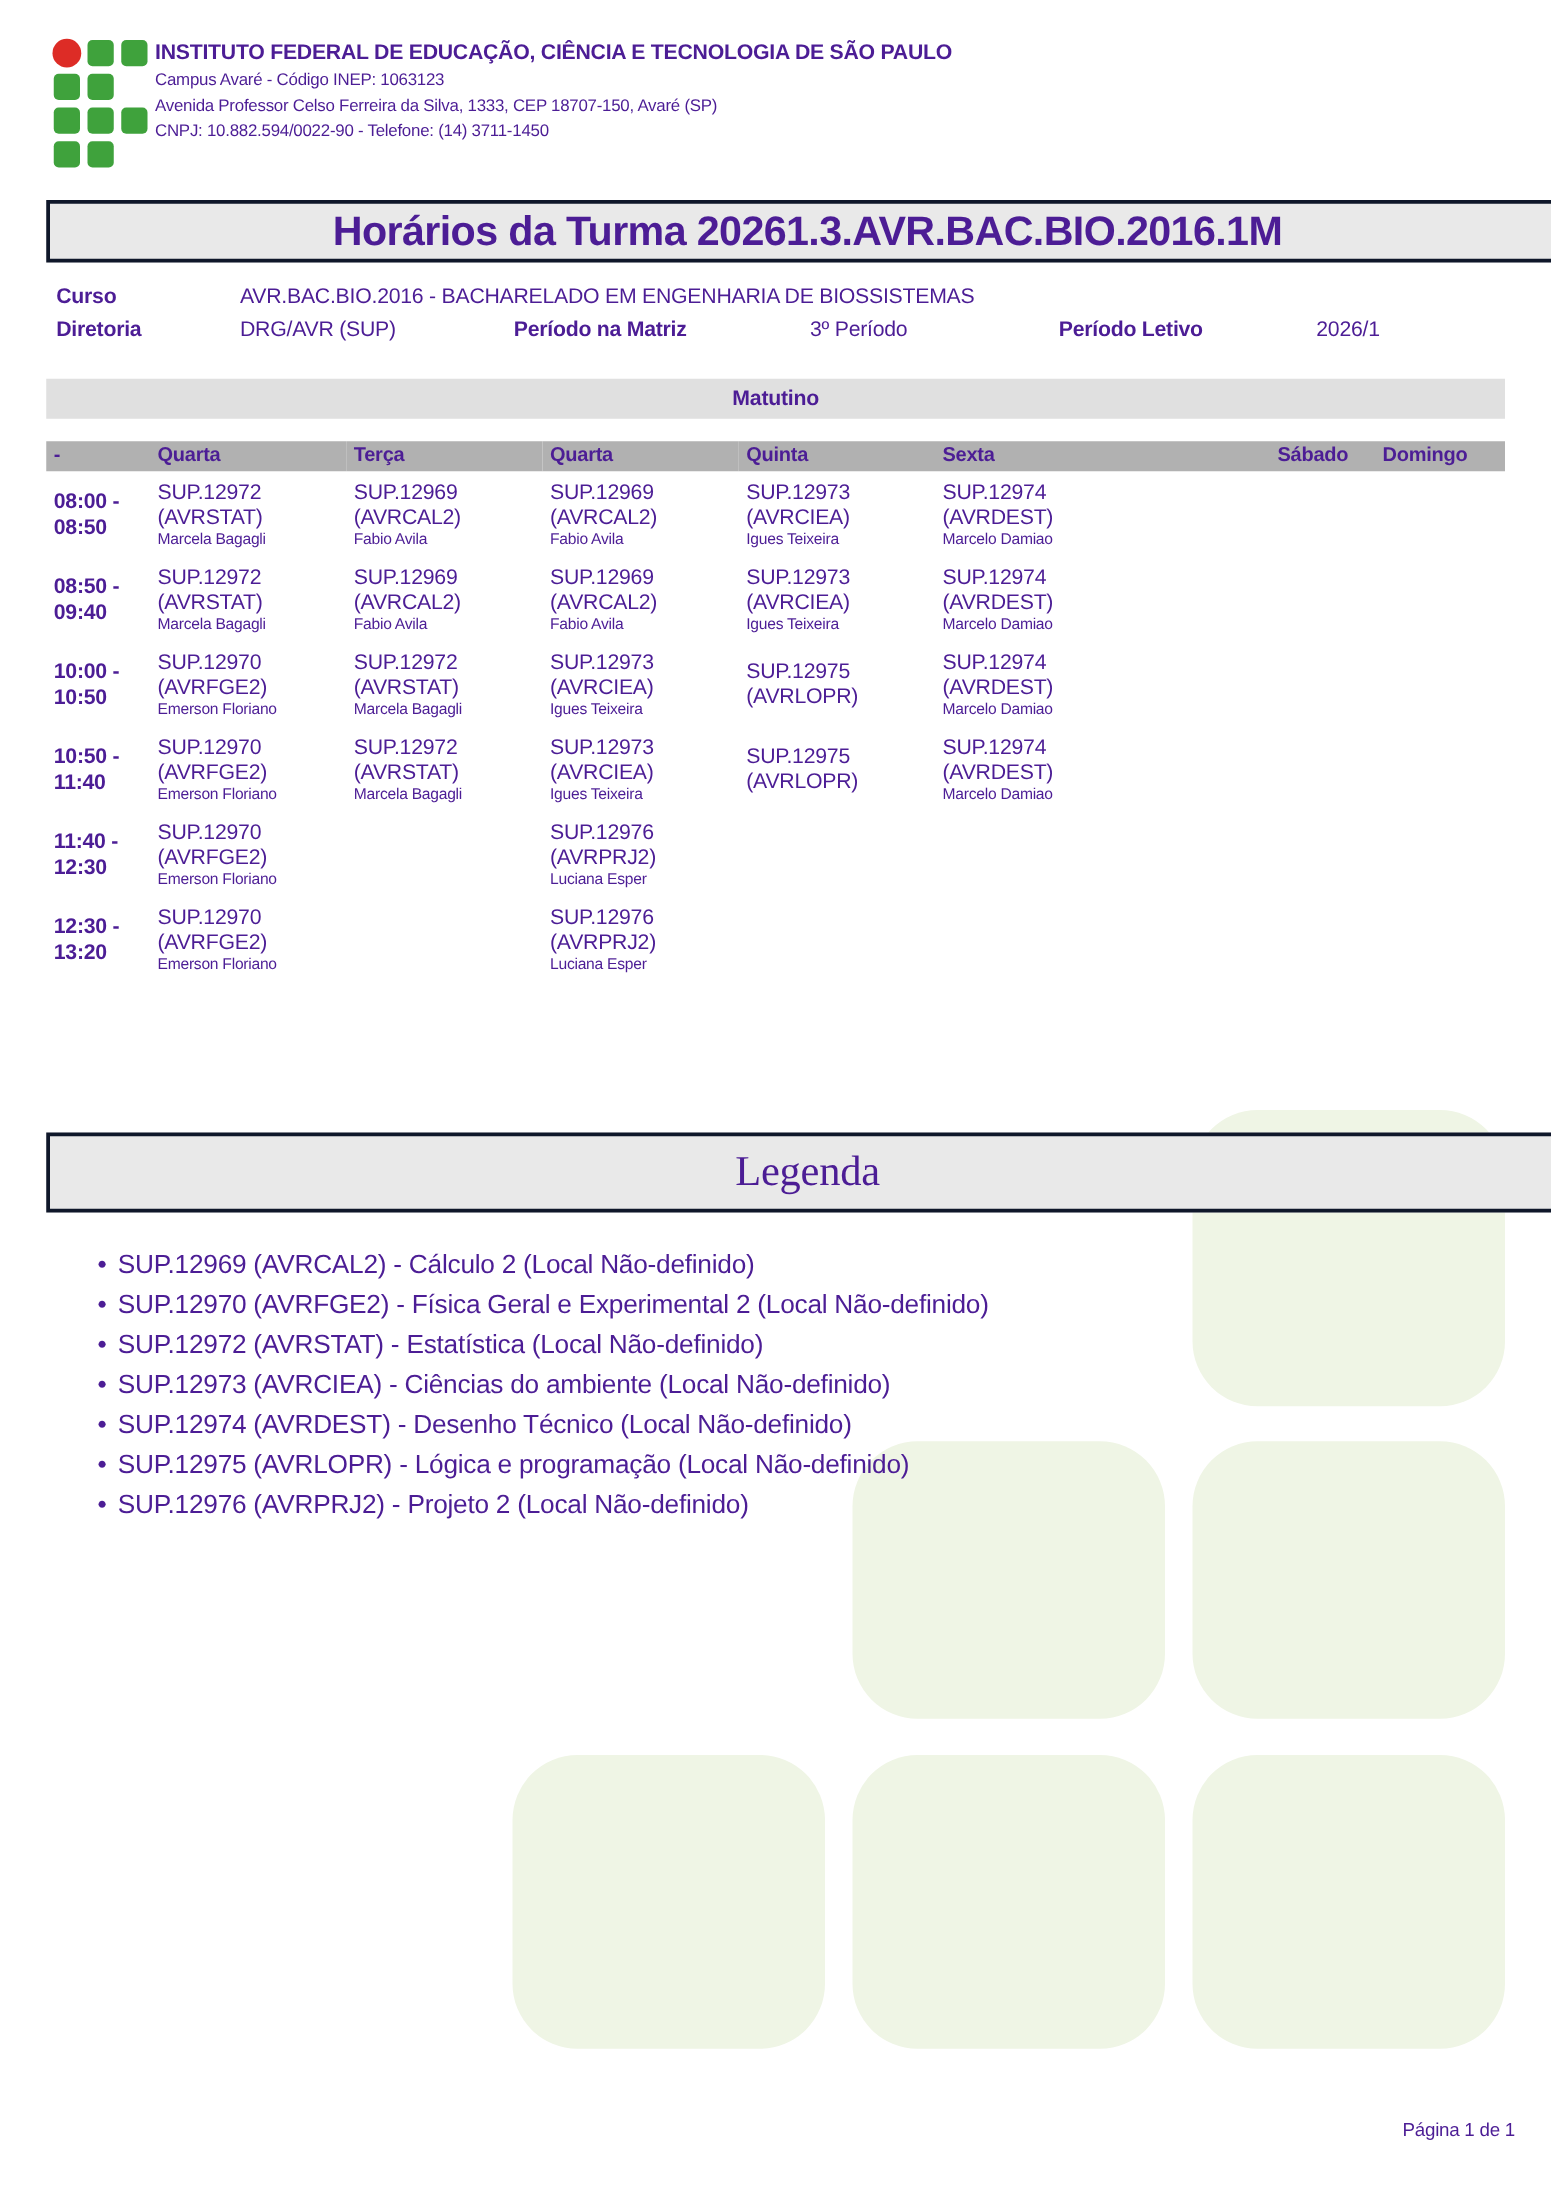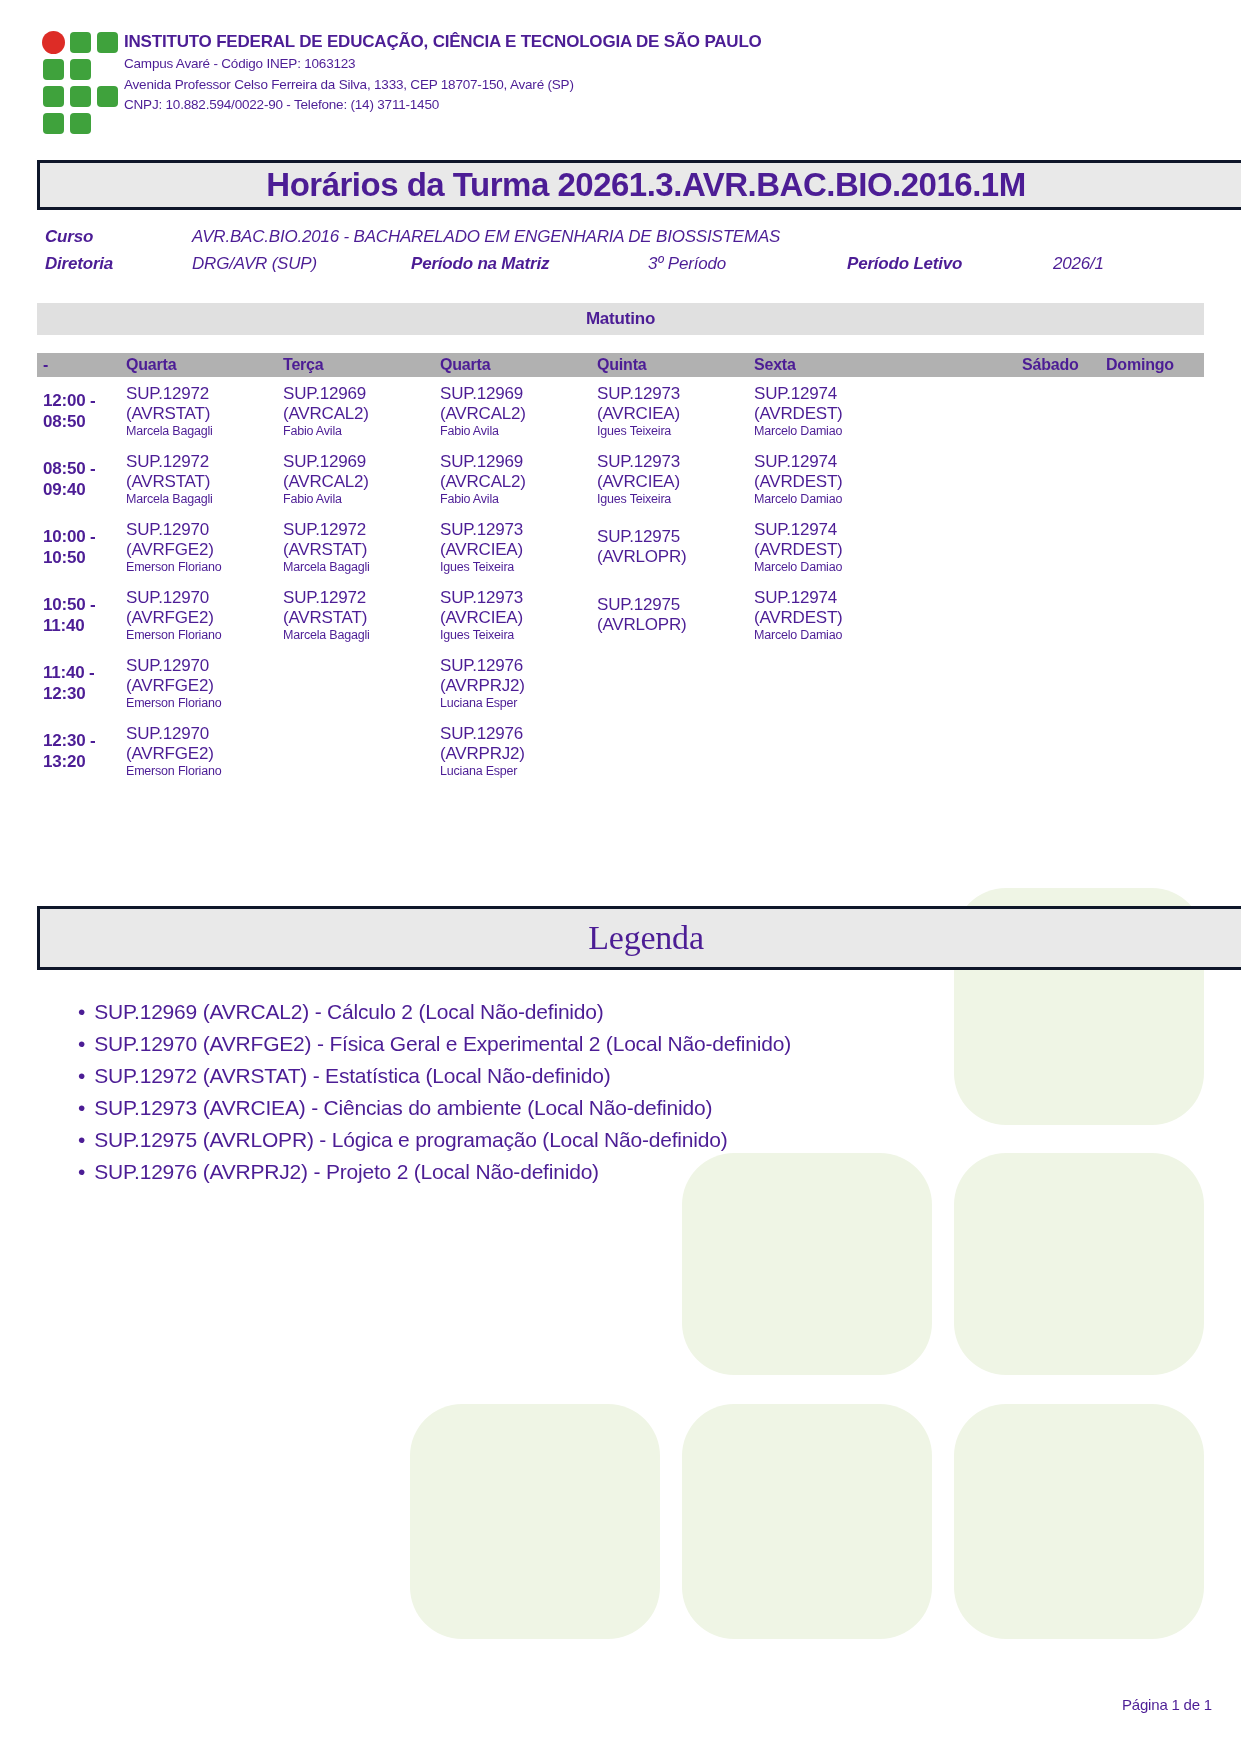--- a/index.html
+++ b/index.html
@@ -31,21 +31,21 @@
   
   .big-box{
     position:absolute;left:37px;width:1218px;box-sizing:border-box;
     background:#e9e9e9;border:3px solid #0f172a;text-align:center;
   }
   .title-box{top:160px;height:50px;}
   .title-box .t{font-size:33px;font-weight:bold;line-height:44px;letter-spacing:-0.5px;}
   .legend-box{top:906px;height:64px;}
   .legend-box .t{font-size:34px;font-weight:normal;line-height:58px;font-family:Liberation Serif, serif;}
   
-  .info-line{position:absolute;left:0;width:1025px;height:22px;font-size:17px;font-style:italic;}
+  .info-line{position:absolute;left:0;width:1025px;height:22px;font-size:17px;}
   .info-curso{top:227px;}
   .info-dir{top:254px;}
   .ip{position:absolute;white-space:nowrap;}
   .ip.b{font-weight:bold;}
   .x-label{left:45px}.x-value{left:192px}.x-pnm{left:411px}
   .x-pnmv{left:648px}.x-pl{left:847px}.x-plv{left:1053px}
   
   .shift-bar{
     position:absolute;left:37px;top:303px;width:1167px;height:32px;
     background:#e0e0e0;text-align:center;font-size:17px;font-weight:bold;line-height:32px;
@@ -145,21 +145,21 @@
         <th>Terça</th>
         <th>Quarta</th>
         <th>Quinta</th>
         <th>Sexta</th>
         <th>Sábado</th>
         <th>Domingo</th>
       </tr>
 
       <tr>
         <td class="timecell">
-          <div>12:00 -</div>
+          <div>08:00 -</div>
               <div>08:50</div>
         </td>
         <td>
           <div class="code">SUP.12972</div>
           <div class="code">(AVRSTAT)</div>
           <div class="teacher">Marcela Bagagli</div>
         </td>
         <td>
           <div class="code">SUP.12969</div>
           <div class="code">(AVRCAL2)</div>
@@ -332,20 +332,21 @@
 
     <div class="big-box legend-box">
       <div class="t">Legenda</div>
     </div>
 
     <ul class="legend-list">
       <li><span class="bullet">•</span><span>SUP.12969 (AVRCAL2) - Cálculo 2 (Local Não-definido)</span></li>
       <li><span class="bullet">•</span><span>SUP.12970 (AVRFGE2) - Física Geral e Experimental 2 (Local Não-definido)</span></li>
       <li><span class="bullet">•</span><span>SUP.12972 (AVRSTAT) - Estatística (Local Não-definido)</span></li>
       <li><span class="bullet">•</span><span>SUP.12973 (AVRCIEA) - Ciências do ambiente (Local Não-definido)</span></li>
+      <li><span class="bullet">•</span><span>SUP.12974 (AVRDEST) - Desenho Técnico (Local Não-definido)</span></li>
       <li><span class="bullet">•</span><span>SUP.12975 (AVRLOPR) - Lógica e programação (Local Não-definido)</span></li>
       <li><span class="bullet">•</span><span>SUP.12976 (AVRPRJ2) - Projeto 2 (Local Não-definido)</span></li>
     </ul>
 
     <div class="footer">Página 1 de 1</div>
 
   </div>
 </div>
 
 </body></html>

